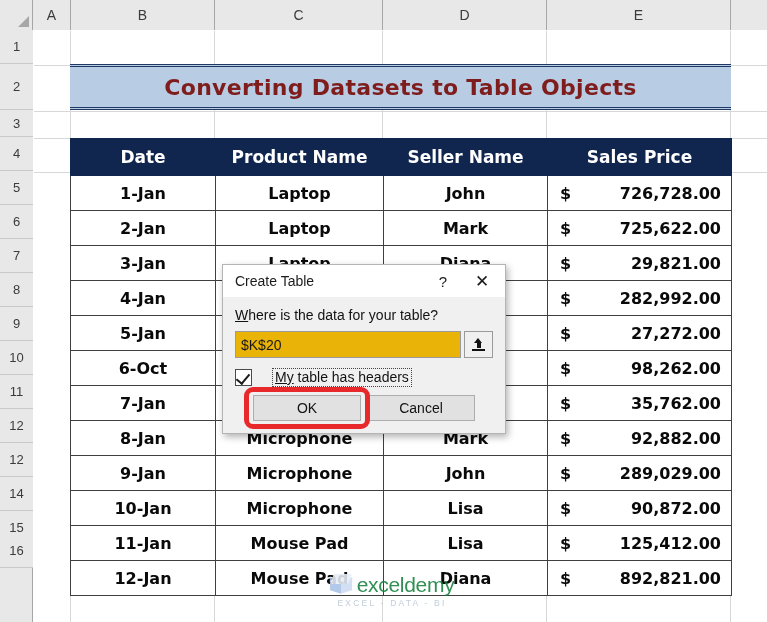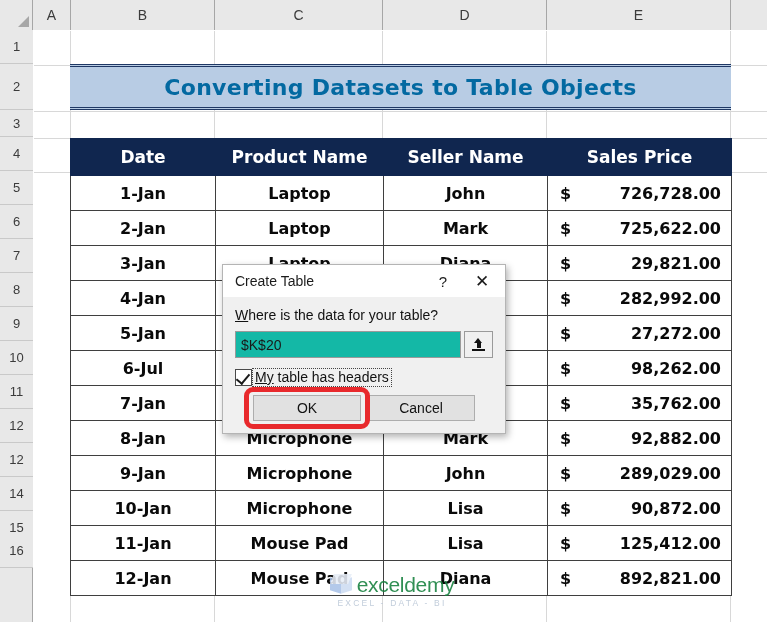--- a/index.html
+++ b/index.html
@@ -91,21 +91,21 @@
     background: #b8cce4;
     border-top: 3px double #1f3864;
     border-bottom: 3px double #1f3864;
     box-sizing: border-box;
     display: flex; align-items: center; justify-content: center;
   }
   .title-text {
     font-family: "DejaVu Sans", sans-serif;
     font-size: 22px;
     font-weight: bold;
-    color: #0369a1;
+    color: #7f1d1d;
     letter-spacing: 0.3px;
     white-space: nowrap;
   }
 
   
   .data-table {
     position: absolute;
     left: 70px; top: 138px;
     width: 661px;
     border-collapse: collapse;
@@ -198,21 +198,21 @@
   }
   .dlg-prompt u { text-decoration: underline; }
 
   .range-row {
     display: flex; align-items: stretch;
     margin-bottom: 10px;
   }
   .range-input {
     flex: 1;
     height: 27px;
-    background: #14b8a6;
+    background: #eab308;
     border: 1px solid #9a9a9a;
     box-sizing: border-box;
     display: flex; align-items: center;
     padding-left: 5px;
     font-family: "Liberation Sans", sans-serif;
     font-size: 14px;
     color: #1a1a1a;
   }
   .range-picker {
     width: 29px; height: 27px;
@@ -261,21 +261,21 @@
   }
   .checkbox .tick {
     position: absolute;
     left: 3px; top: 1px;
     width: 6px; height: 11px;
     border-right: 2px solid #1a1a1a;
     border-bottom: 2px solid #1a1a1a;
     transform: rotate(40deg);
   }
   .check-label {
-    margin-left: 0;
+    margin-left: 20px;
     font-family: "Liberation Sans", sans-serif;
     font-size: 14px;
     color: #121212;
     border: 1px dotted #444;
     padding: 0 2px;
     line-height: 17px;
   }
   .check-label u { text-decoration: underline; }
 
   .btn-row {
@@ -446,21 +446,21 @@
           <td></td>
           <td class="price-cell"><span class="cur">$</span><span>282,992.00</span></td>
         </tr>
         <tr>
           <td>5-Jan</td>
           <td></td>
           <td></td>
           <td class="price-cell"><span class="cur">$</span><span>27,272.00</span></td>
         </tr>
         <tr>
-          <td>6-Jul</td>
+          <td>6-Oct</td>
           <td></td>
           <td></td>
           <td class="price-cell"><span class="cur">$</span><span>98,262.00</span></td>
         </tr>
         <tr>
           <td>7-Jan</td>
           <td></td>
           <td></td>
           <td class="price-cell"><span class="cur">$</span><span>35,762.00</span></td>
         </tr>

